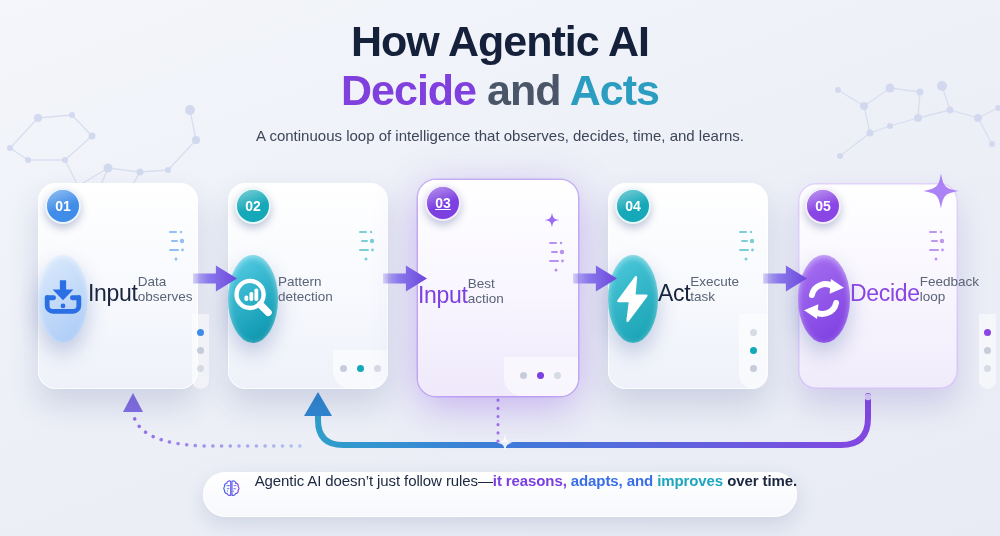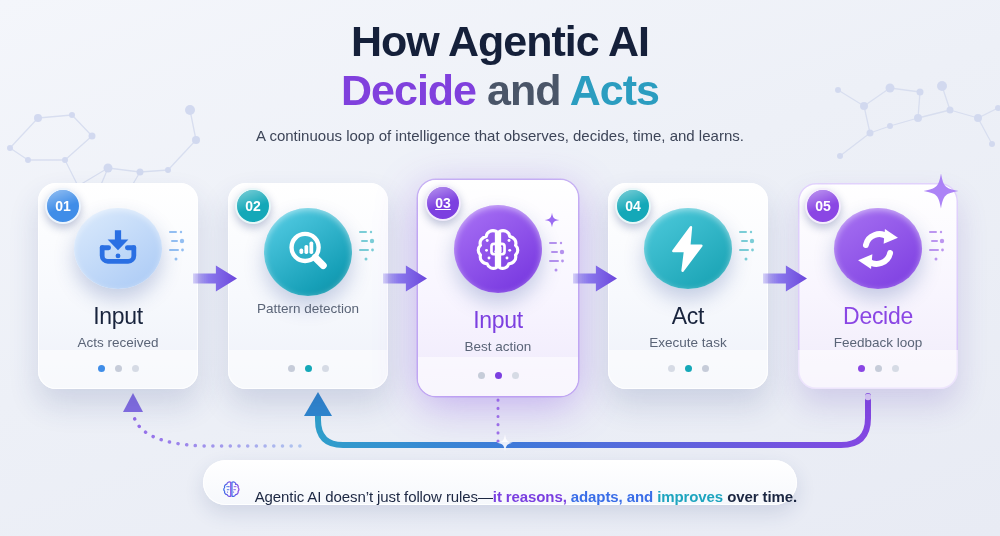--- a/index.html
+++ b/index.html
@@ -18,21 +18,21 @@
   .hdr { position:absolute; top:18px; left:0; width:100%; text-align:center; }
   .t1 { font-size:43px; font-weight:bold; letter-spacing:-1px; color:#15203a; line-height:1.1; }
   .t2 { font-size:43px; font-weight:bold; letter-spacing:-1px; line-height:1.1; margin-top:2px; }
   .sub { margin-top:12px; font-size:15px; color:#3d4558; }
 
   
   .card {
     position:absolute; top:183px; width:160px; height:206px; border-radius:18px;
     background:linear-gradient(180deg,#ffffff 0%,#f7f9fd 55%,#eef1f9 100%);
     box-shadow:0 16px 30px rgba(45,65,130,.16), inset 0 0 0 1px rgba(255,255,255,.8);
-    display:flex; flex-direction:column; align-items:center;
+    display:flex; flex-direction:row; align-items:center;
   }
   .card.featured {
     top:180px; height:216px;
     background:linear-gradient(180deg,#ffffff 0%,#f8f5ff 55%,#efe9fb 100%);
     box-shadow:0 0 0 1.5px rgba(165,115,245,.45), 0 10px 42px rgba(128,70,225,.38);
   }
   .card.tinted {
     background:linear-gradient(180deg,#ffffff 0%,#f8f5fe 55%,#f0ebfa 100%);
     box-shadow:0 16px 30px rgba(90,60,180,.18), inset 0 0 0 1.5px rgba(170,125,245,.35);
   }
@@ -80,22 +80,22 @@
   }
 
   
   .flow-svg { position:absolute; left:0; top:386px; }
 
   
   .sparkle { position:absolute; pointer-events:none; }
 
   
   .banner {
-    position:absolute; top:460px; left:203px; width:594px; height:45px;
-    border-radius:23px; display:flex; align-items:flex-end; padding-left:18px;
+    position:absolute; top:472px; left:203px; width:594px; height:45px;
+    border-radius:23px; display:flex; align-items:flex-start; padding-left:18px;
     background:linear-gradient(180deg,#ffffff 0%,#f6f8fc 100%);
     box-shadow:0 8px 20px rgba(45,65,130,.14), inset 0 0 0 1px rgba(255,255,255,.9);
   }
   .banner-text { margin-left:13px; font-size:15px; letter-spacing:-.1px; white-space:nowrap; }
 </style>
 </head>
 <body>
 
 <div class="stage">
 
@@ -202,21 +202,21 @@
     <svg class="deco" width="18" height="42" viewBox="0 0 18 42" style="color: rgb(63, 141, 232);">
       <line x1="2" y1="5" x2="8" y2="5"></line>
         <circle cx="13" cy="5" r="1.2"></circle>
       <line x1="4" y1="14" x2="9" y2="14"></line>
         <circle cx="14" cy="14" r="2.2"></circle>
       <line x1="2" y1="23" x2="10" y2="23"></line>
         <circle cx="14.5" cy="23" r="1.4"></circle>
       <circle cx="8" cy="32" r="1.5"></circle>
     </svg>
     <div class="card-title" style="color: rgb(25, 36, 61);">Input</div>
-    <div class="card-sub">Acts received</div>
+    <div class="card-sub">Data observes</div>
     <div class="card-footer">
       <span class="dot" style="background: rgb(63, 141, 232);"></span><span class="dot"></span><span class="dot faint"></span>
     </div>
   </div>
 
   <div class="card" style="left:228px">
     <div class="badge" style="background: rgb(20, 168, 184);">
         <span>02</span>
       </div>
     <div class="icon-circle i1">
@@ -240,34 +240,20 @@
     <div class="card-sub">Pattern detection</div>
     <div class="card-footer">
       <span class="dot"></span><span class="dot" style="background: rgb(20, 168, 184);"></span><span class="dot faint"></span>
     </div>
   </div>
 
   <div class="card featured" style="left:418px">
     <div class="badge" style="background: rgb(124, 63, 224); text-decoration: underline;">
         <span>03</span>
       </div>
-    <div class="icon-circle i2">
-      <svg width="54" height="54" viewBox="0 0 24 24">
-        <path d="M11.3 4.2 C9.2 3.2 7 4.4 6.8 6.4 C4.8 6.8 3.6 8.6 4.2 10.4 C2.9 11.5 2.9 13.6 4.2 14.7 C3.7 16.7 5.2 18.5 7.2 18.6 C7.7 20.3 9.6 21.1 11.3 20.3 L11.3 4.2 Z" fill="none" stroke="#ffffff" stroke-width="1.4" stroke-linejoin="round"></path>
-        <path d="M12.7 4.2 C14.8 3.2 17 4.4 17.2 6.4 C19.2 6.8 20.4 8.6 19.8 10.4 C21.1 11.5 21.1 13.6 19.8 14.7 C20.3 16.7 18.8 18.5 16.8 18.6 C16.3 20.3 14.4 21.1 12.7 20.3 L12.7 4.2 Z" fill="none" stroke="#ffffff" stroke-width="1.4" stroke-linejoin="round"></path>
-        <circle cx="7.2" cy="8.2" r="0.65" fill="#ffffff"></circle>
-          <circle cx="6.9" cy="12.6" r="0.65" fill="#ffffff"></circle>
-          <circle cx="8" cy="16" r="0.65" fill="#ffffff"></circle>
-        <circle cx="16.9" cy="8.2" r="0.65" fill="#ffffff"></circle>
-          <circle cx="17.2" cy="12.6" r="0.65" fill="#ffffff"></circle>
-          <circle cx="16" cy="16" r="0.65" fill="#ffffff"></circle>
-        <rect x="9.1" y="9.7" width="5.8" height="4.6" rx="1.1" fill="none" stroke="#ffffff" stroke-width="1.2"></rect>
-        <text x="12" y="13.3" text-anchor="middle" font-size="3.6" font-weight="bold" fill="#ffffff" font-family="Liberation Sans, DejaVu Sans, sans-serif">AI</text>
-      </svg>
-    </div>
     <svg class="sparkle" style="right:18px;top:32px" width="16" height="16" viewBox="-12 -12 24 24">
       <path d="M0 -11 C1.6 -2.6 2.6 -1.6 11 0 C2.6 1.6 1.6 2.6 0 11 C-1.6 2.6 -2.6 1.6 -11 0 C-2.6 -1.6 -1.6 -2.6 0 -11 Z" fill="#9b6cf2"></path>
     </svg>
     <svg class="deco" width="18" height="42" viewBox="0 0 18 42" style="top: 58px; color: rgb(124, 63, 224);">
       <line x1="2" y1="5" x2="8" y2="5"></line>
         <circle cx="13" cy="5" r="1.2"></circle>
       <line x1="4" y1="14" x2="9" y2="14"></line>
         <circle cx="14" cy="14" r="2.2"></circle>
       <line x1="2" y1="23" x2="10" y2="23"></line>
         <circle cx="14.5" cy="23" r="1.4"></circle>

